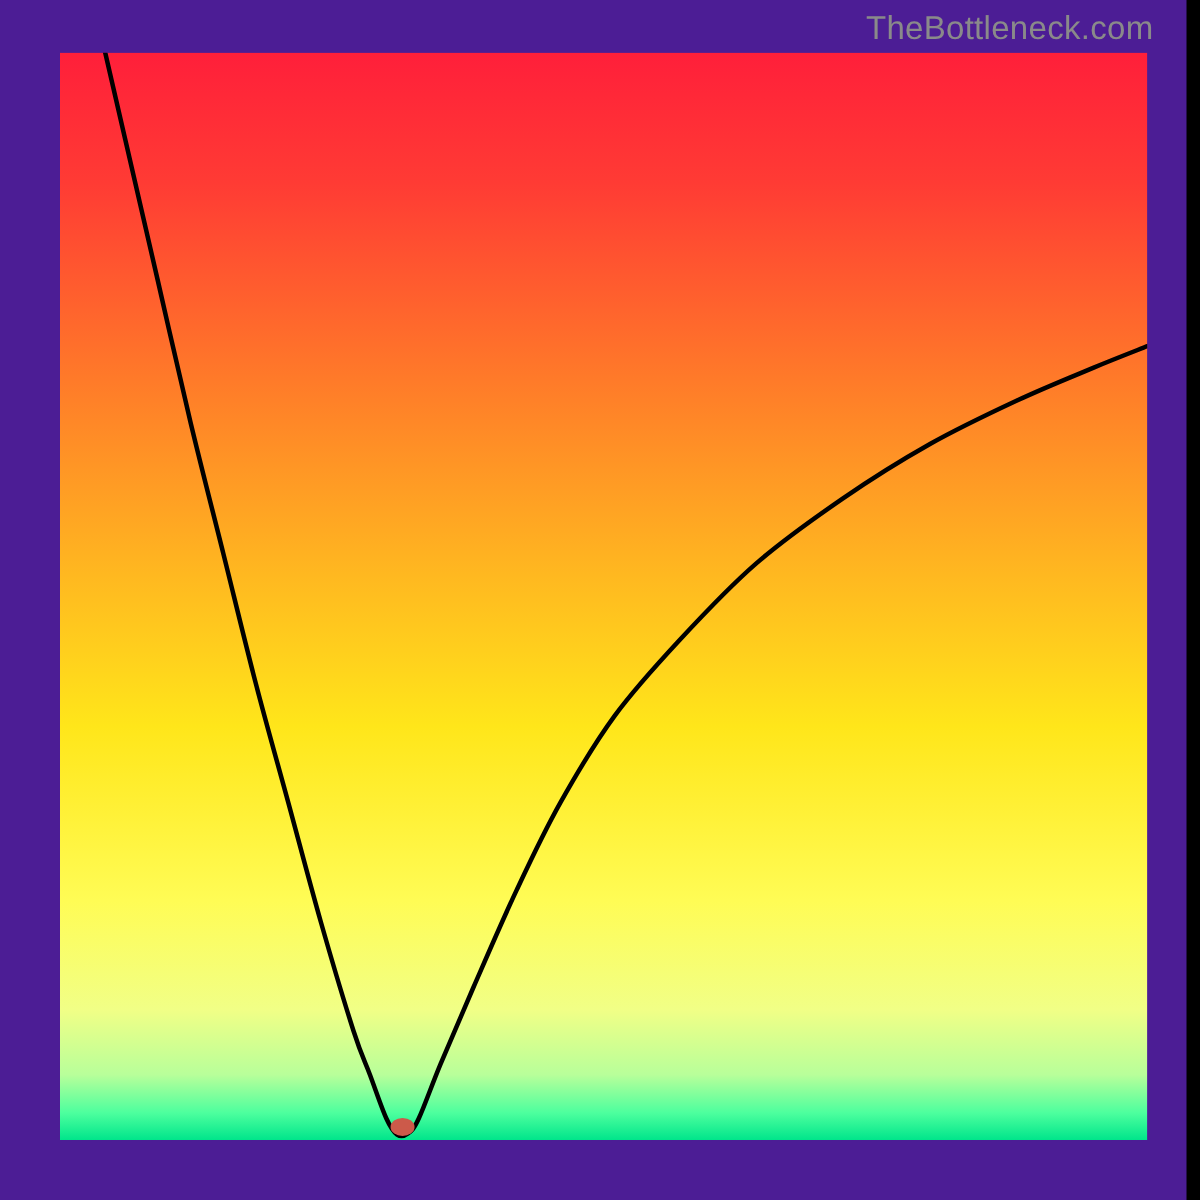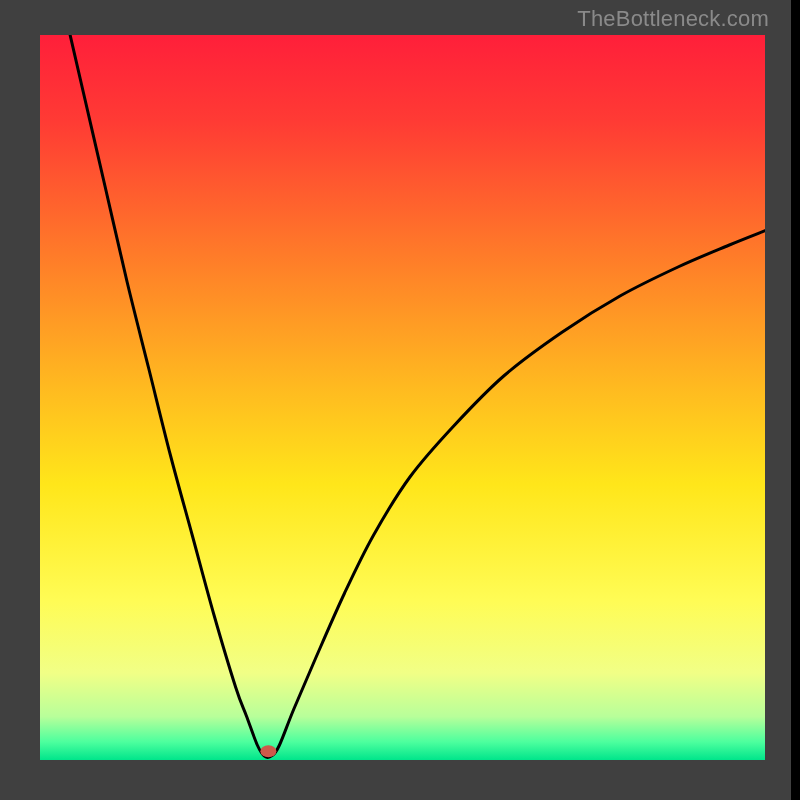--- a/index.html
+++ b/index.html
@@ -8,21 +8,21 @@
     width: 800px;
     height: 800px;
     background: #000;
     overflow: hidden;
     font-family: Arial, Helvetica, sans-serif;
   }
   .frame {
     position: absolute;
     left: 0; top: 0;
     width: 791px; height: 800px;
-    background: #404040;
+    background: #4c1d95;
   }
   .plot-area {
     position: absolute;
     left: 40px;
     top: 35px;
     width: 725px;
     height: 725px;
     overflow: hidden;
   }
   .watermark {

